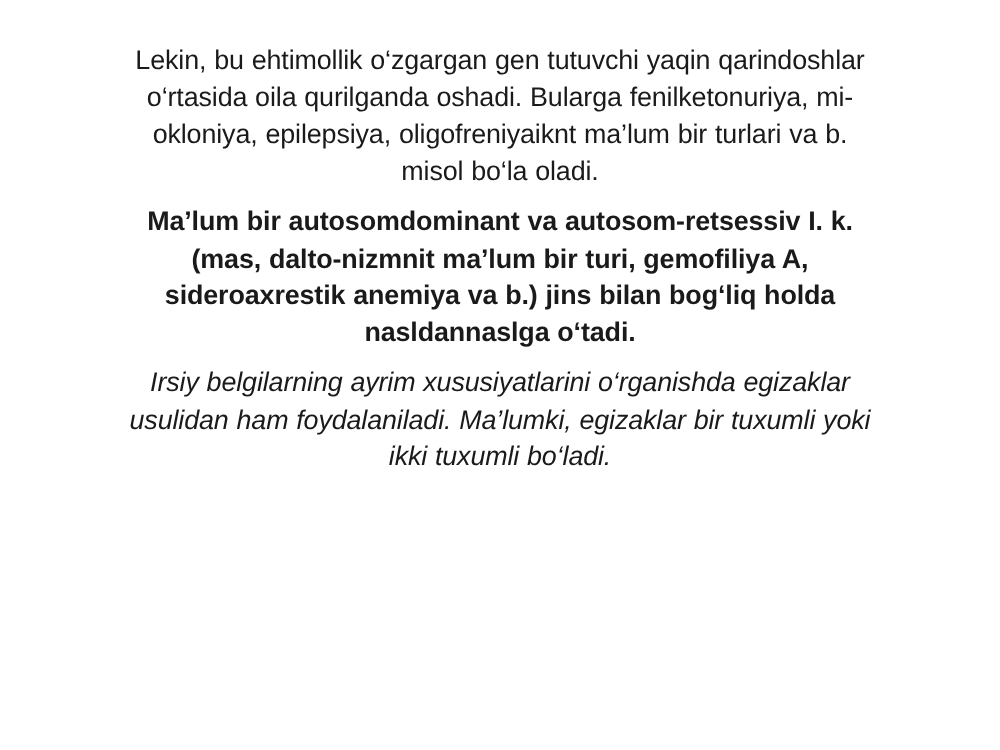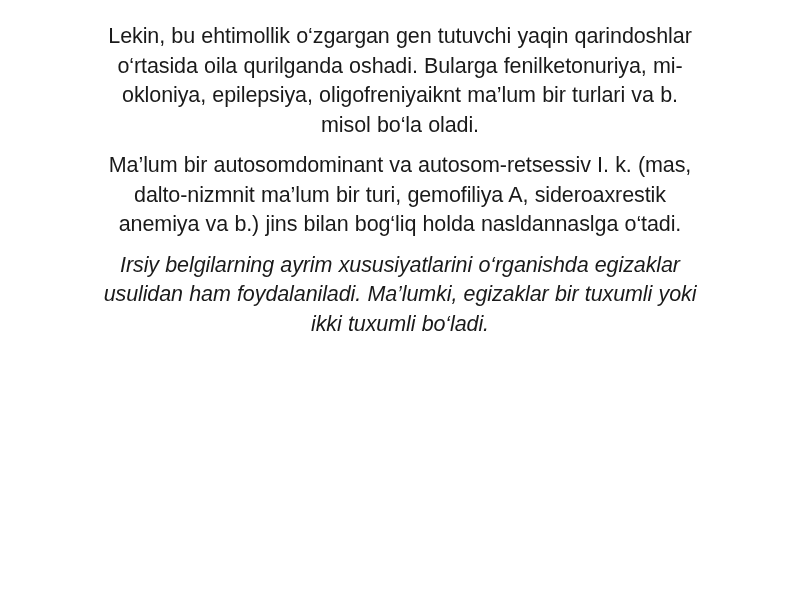--- a/index.html
+++ b/index.html
@@ -18,38 +18,38 @@
   .page {
     position: relative;
     width: 800px;
     height: 600px;
     background: #ffffff;
     box-sizing: border-box;
   }
   .content {
     position: absolute;
     left: 100px;
-    top: 22px;
+    top: 34px;
     width: 600px;
   }
   .para {
     text-align: center;
     font-size: 21.5px;
     line-height: 29.5px;
     letter-spacing: -0.1px;
     word-spacing: 0.4px;
     color: #1a1a1a;
     margin: 0 0 10px 0;
     white-space: pre-wrap;
   }
   .para:last-child {
     margin-bottom: 0;
   }
   .para-1 { width: 600px; margin-left: 0; }
-  .para-2 { width: 600px; margin-left: 0; margin-top: 11px; }
+  .para-2 { width: 600px; margin-left: 0; margin-top: 11px; font-weight: bold; }
   .para-3 { width: 600px; margin-left: 0; margin-top: 11px; font-style: italic; }
 </style>
 </head>
 <body>
 
 <div class="page">
   <div class="content">
 
     <p class="para para-1">Lekin, bu ehtimollik o‘zgargan gen tutuvchi yaqin qarindoshlar o‘rtasida oila qurilganda oshadi. Bularga fenilketonuriya, mi-okloniya, epilepsiya, oligofreniyaiknt ma’lum bir turlari va b. misol bo‘la oladi.</p>
 

